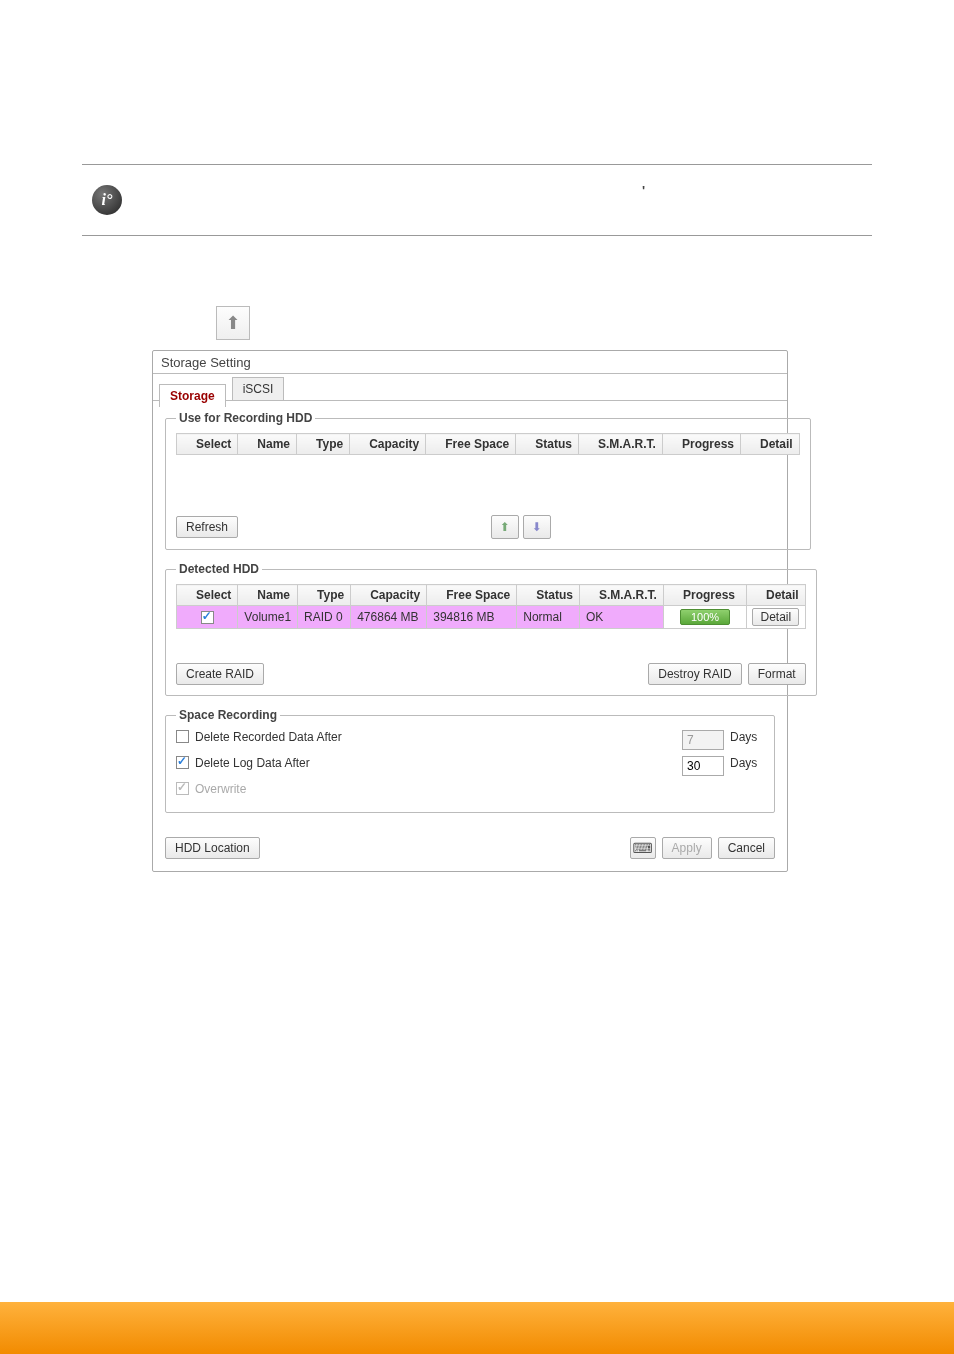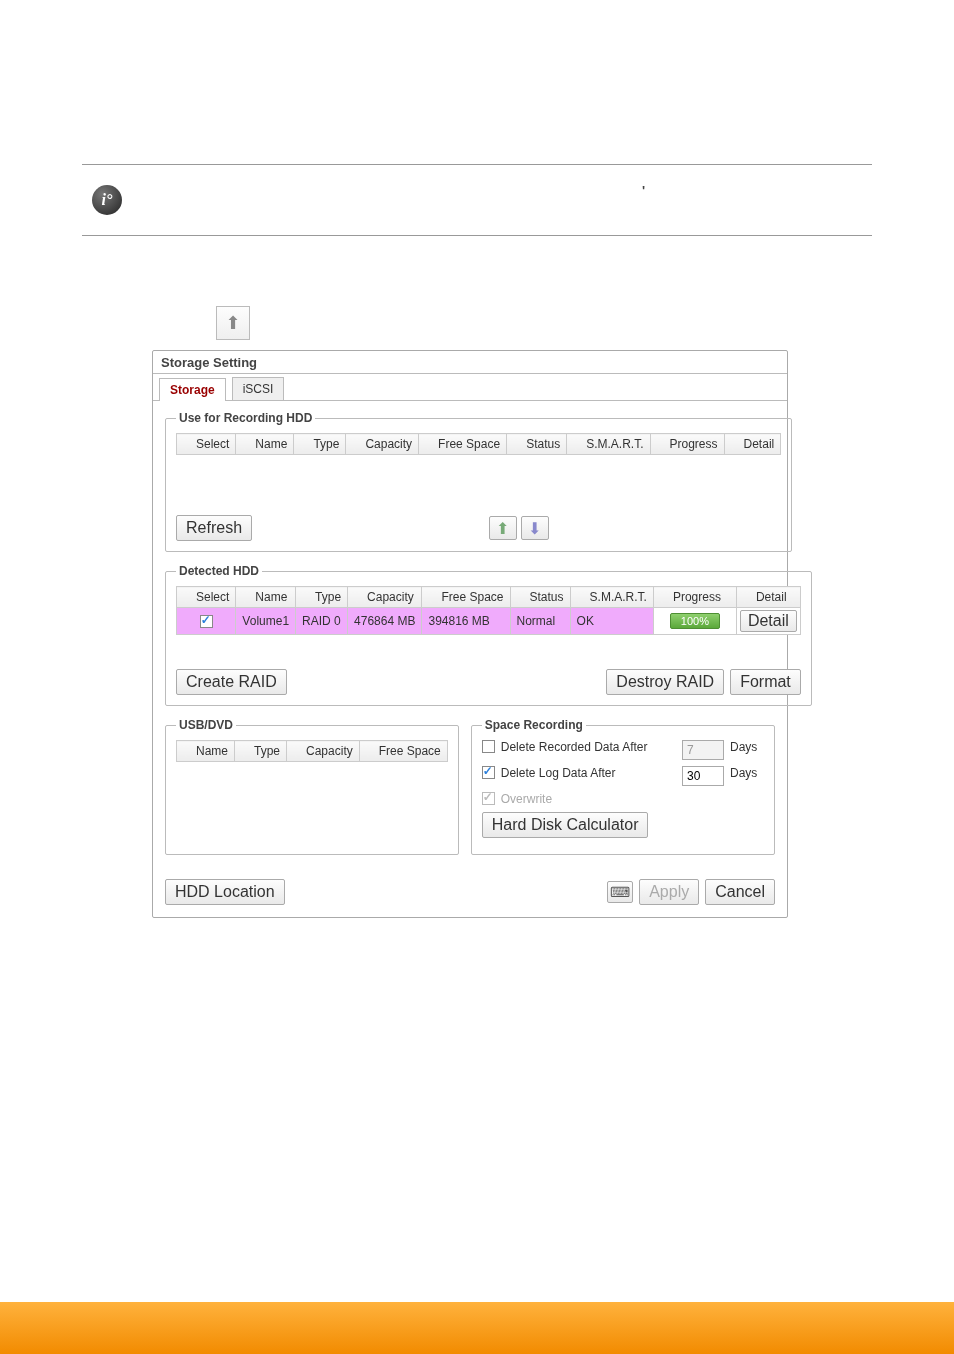--- a/index.html
+++ b/index.html
@@ -63,21 +63,21 @@
     margin-left: 64px;
     margin-bottom: 10px;
   }
   .arrow-up-glyph { color:#888; font-size:18px; }
   .dialog {
     border: 1px solid #aaa;
     border-radius: 2px;
     background: #fff;
   }
   .dialog-title {
-    font-weight: bold;
+    font-weight: normal;
     padding: 4px 8px 0 8px;
     color: #444;
   }
   .dialog-rule {
     border: none;
     border-top: 1px solid #bbb;
     margin: 3px 0 0 0;
   }
   .tabs {
     display: flex;
@@ -93,21 +93,21 @@
     background: #efefef;
     font-size: 12px;
     position: relative;
     cursor: pointer;
   }
   .tab.active {
     background: #fff;
     font-weight: bold;
     color: #900;
     z-index: 2;
-    top: 1px;
+    top: 7px;
   }
   .tab-body { padding: 10px 12px 12px 12px; }
 
   fieldset {
     border: 1px solid #bbb;
     border-radius: 2px;
     padding: 8px 10px 10px 10px;
     margin-bottom: 12px;
   }
   legend {
@@ -123,36 +123,36 @@
   }
   .tbl th, .tbl td {
     border: 1px solid #ccc;
     padding: 3px 6px;
     text-align: left;
     background: #fff;
     white-space: nowrap;
   }
   .tbl th {
     background: linear-gradient(#fafafa,#ececec);
-    font-weight: normal;
+    font-weight: bold;
     color: #333;
     padding-left: 19px;
   }
   .recording-table-wrap { min-height: 74px; }
   .refresh-row {
     display: flex;
     align-items: center;
     gap: 4px;
     margin-top: 8px;
   }
   .btn {
     border: 1px solid #aaa;
     background: linear-gradient(#fdfdfd,#e9e9e9);
     padding: 3px 9px;
-    font-size: 16px;
+    font-size: 12px;
     color: #333;
     cursor: pointer;
     border-radius: 2px;
     font-family: inherit;
   }
   .btn.icon {
     width: 28px; height: 24px;
     display: inline-flex;
     align-items: center;
     justify-content: center;
@@ -339,34 +339,20 @@
         <div style="height:24px;"></div>
         <div class="raid-btn-row">
           <button class="btn">Create RAID</button>
           <span class="spacer"></span>
           <button class="btn">Destroy RAID</button>
           <button class="btn">Format</button>
         </div>
       </fieldset>
 
       <div class="cols2">
-        <fieldset class="usb-fieldset">
-          <legend>USB/DVD</legend>
-          <table class="tbl">
-            <thead>
-              <tr>
-                <th>Name</th>
-                <th>Type</th>
-                <th>Capacity</th>
-                <th>Free Space</th>
-              </tr>
-            </thead>
-          </table>
-          <div style="height:72px;"></div>
-        </fieldset>
 
         <fieldset class="space-fieldset">
           <legend>Space Recording</legend>
 
           <div class="space-row">
             <span class="checkbox"></span>
             <span class="lbl">Delete Recorded Data After</span>
             <input class="days-input" disabled="" value="7" style="">
             <span class="days-label">Days</span>
           </div>
@@ -376,23 +362,20 @@
             <span class="lbl">Delete Log Data After</span>
             <input class="days-input" value="30" style="">
             <span class="days-label">Days</span>
           </div>
 
           <div class="space-row">
             <span class="checkbox checked disabled"></span>
             <span class="lbl disabled-text">Overwrite</span>
           </div>
 
-          <div class="space-row">
-            <button class="btn">Hard Disk Calculator</button>
-          </div>
         </fieldset>
       </div>
     </div>
 
     <div class="footer-row">
       <button class="btn">HDD Location</button>
       <span class="spacer"></span>
       <span class="kb-icon">⌨</span>
       <button class="btn disabled">Apply</button>
       <button class="btn">Cancel</button>

